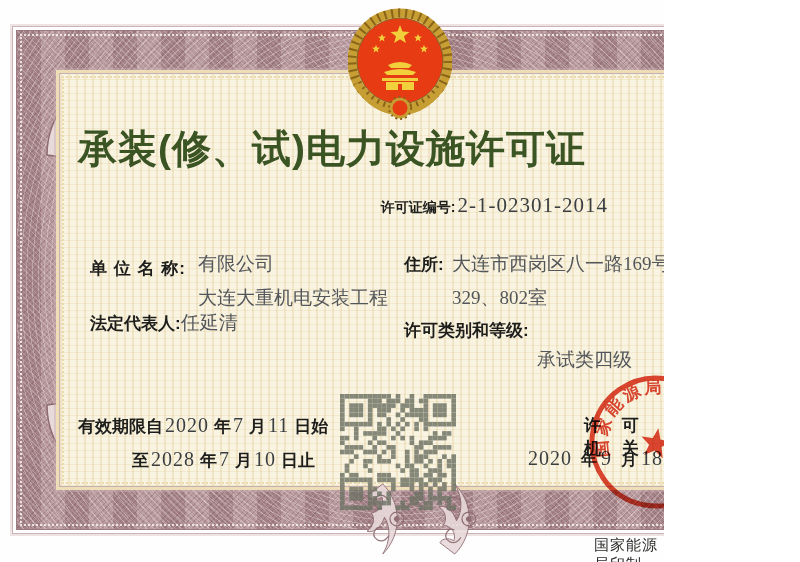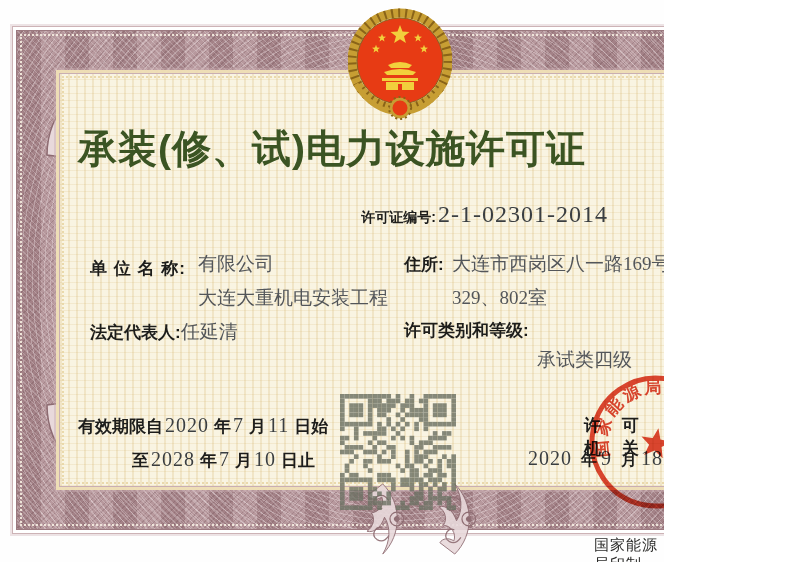--- a/index.html
+++ b/index.html
@@ -53,21 +53,21 @@
   
   .title{
     position:absolute;left:0;top:122px;width:100%;text-align:center;margin:0;
     font-size:39px;font-weight:800;letter-spacing:1px;color:#3b5423;
   }
   .lic-row{position:absolute;right:56px;top:193px;display:flex;align-items:baseline;gap:2px;}
   .lbl{font-weight:700;color:#1d1d1b;font-size:16px;}
   .lbl.sm{font-size:14px;}
   .val{font-family:"Liberation Serif",serif;color:#53565a;font-size:19px;}
   .num{font-family:"Liberation Serif",serif;color:#3a3e41;font-size:20px;letter-spacing:1px;}
-  .lic-row .num{font-size:24px;margin-top:8px;}
+  .lic-row .num{font-size:21px;}
   .abs{position:absolute;}
   .two-line{line-height:34px;font-size:19px;}
   .cat-line1{word-spacing:10px;}
   .row-flex{display:flex;align-items:baseline;}
   .validity .lbl{font-size:17px;}
   .validity .num{margin:0 5px 0 2px;}
   .auth-label{letter-spacing:8px;font-size:17px;}
   .issue-date .num{margin:0 9px 0 4px;}
   .footer-note{
     position:absolute;left:594px;top:536px;font-size:15px;color:#2a2a28;letter-spacing:1px;
@@ -149,21 +149,21 @@
     <div>有限公司</div>
     <div>大连大重机电安装工程</div>
   </div>
 
   <span class="abs lbl" style="left:404px;top:253px;font-size:17px">住所:</span>
   <div class="abs val two-line" style="left:452px;top:247px;width:270px">
     <div>大连市西岗区八一路169号</div>
     <div>329、802室</div>
   </div>
 
-  <div class="abs row-flex" style="left:90px;top:319px">
+  <div class="abs row-flex" style="left:90px;top:310px">
     <span class="lbl" style="font-size:17px">法定代表人:</span>
     <span class="val">任延清</span>
   </div>
 
   <span class="abs lbl" style="left:404px;top:319px;font-size:17px">许可类别和等级:</span>
   <span class="abs val" style="left:537px;top:347px">承试类四级</span>
 
   <div class="abs row-flex validity" style="left:78px;top:414px">
     <span class="lbl">有效期限自</span>
       <span class="num">2020</span>

